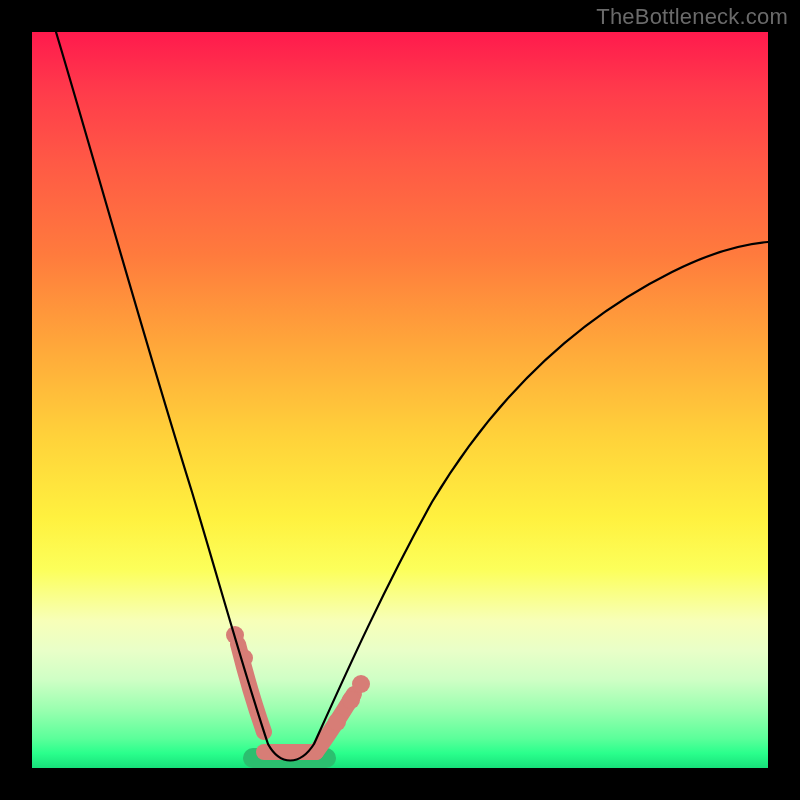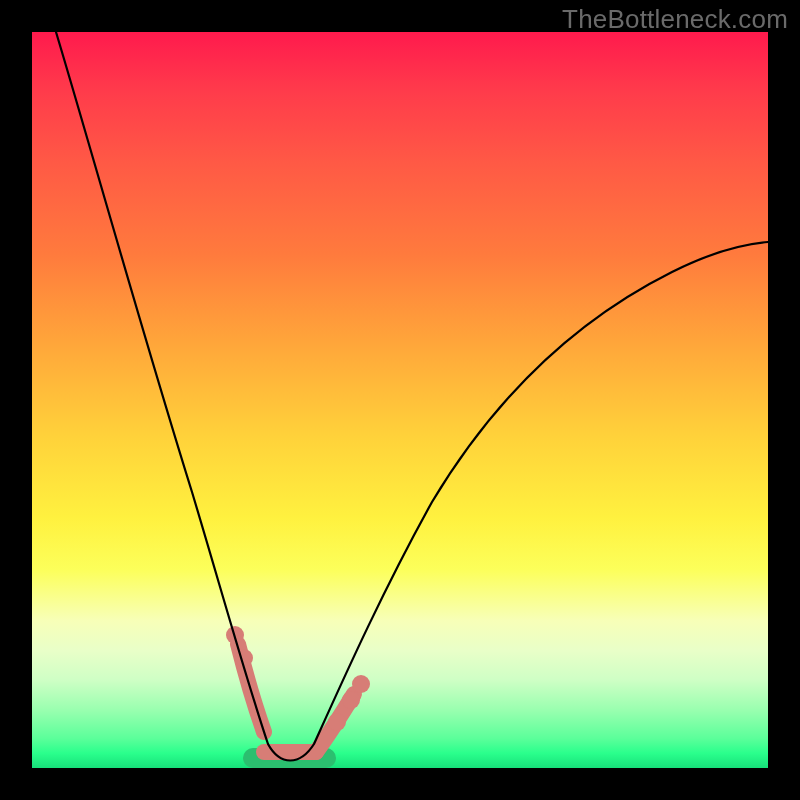--- a/index.html
+++ b/index.html
@@ -42,21 +42,21 @@
       #5bff9a 96%,
       #2aff8c 98%,
       #17e07a 100%
     );
   }
   .watermark {
     position: absolute;
     top: 4px;
     right: 12px;
     color: #6a6a6a;
-    font-size: 26px;
+    font-size: 22px;
     font-weight: 500;
     letter-spacing: 0.2px;
     user-select: none;
   }
   svg.curve {
     position: absolute;
     top: 0;
     left: 0;
     width: 736px;
     height: 736px;

